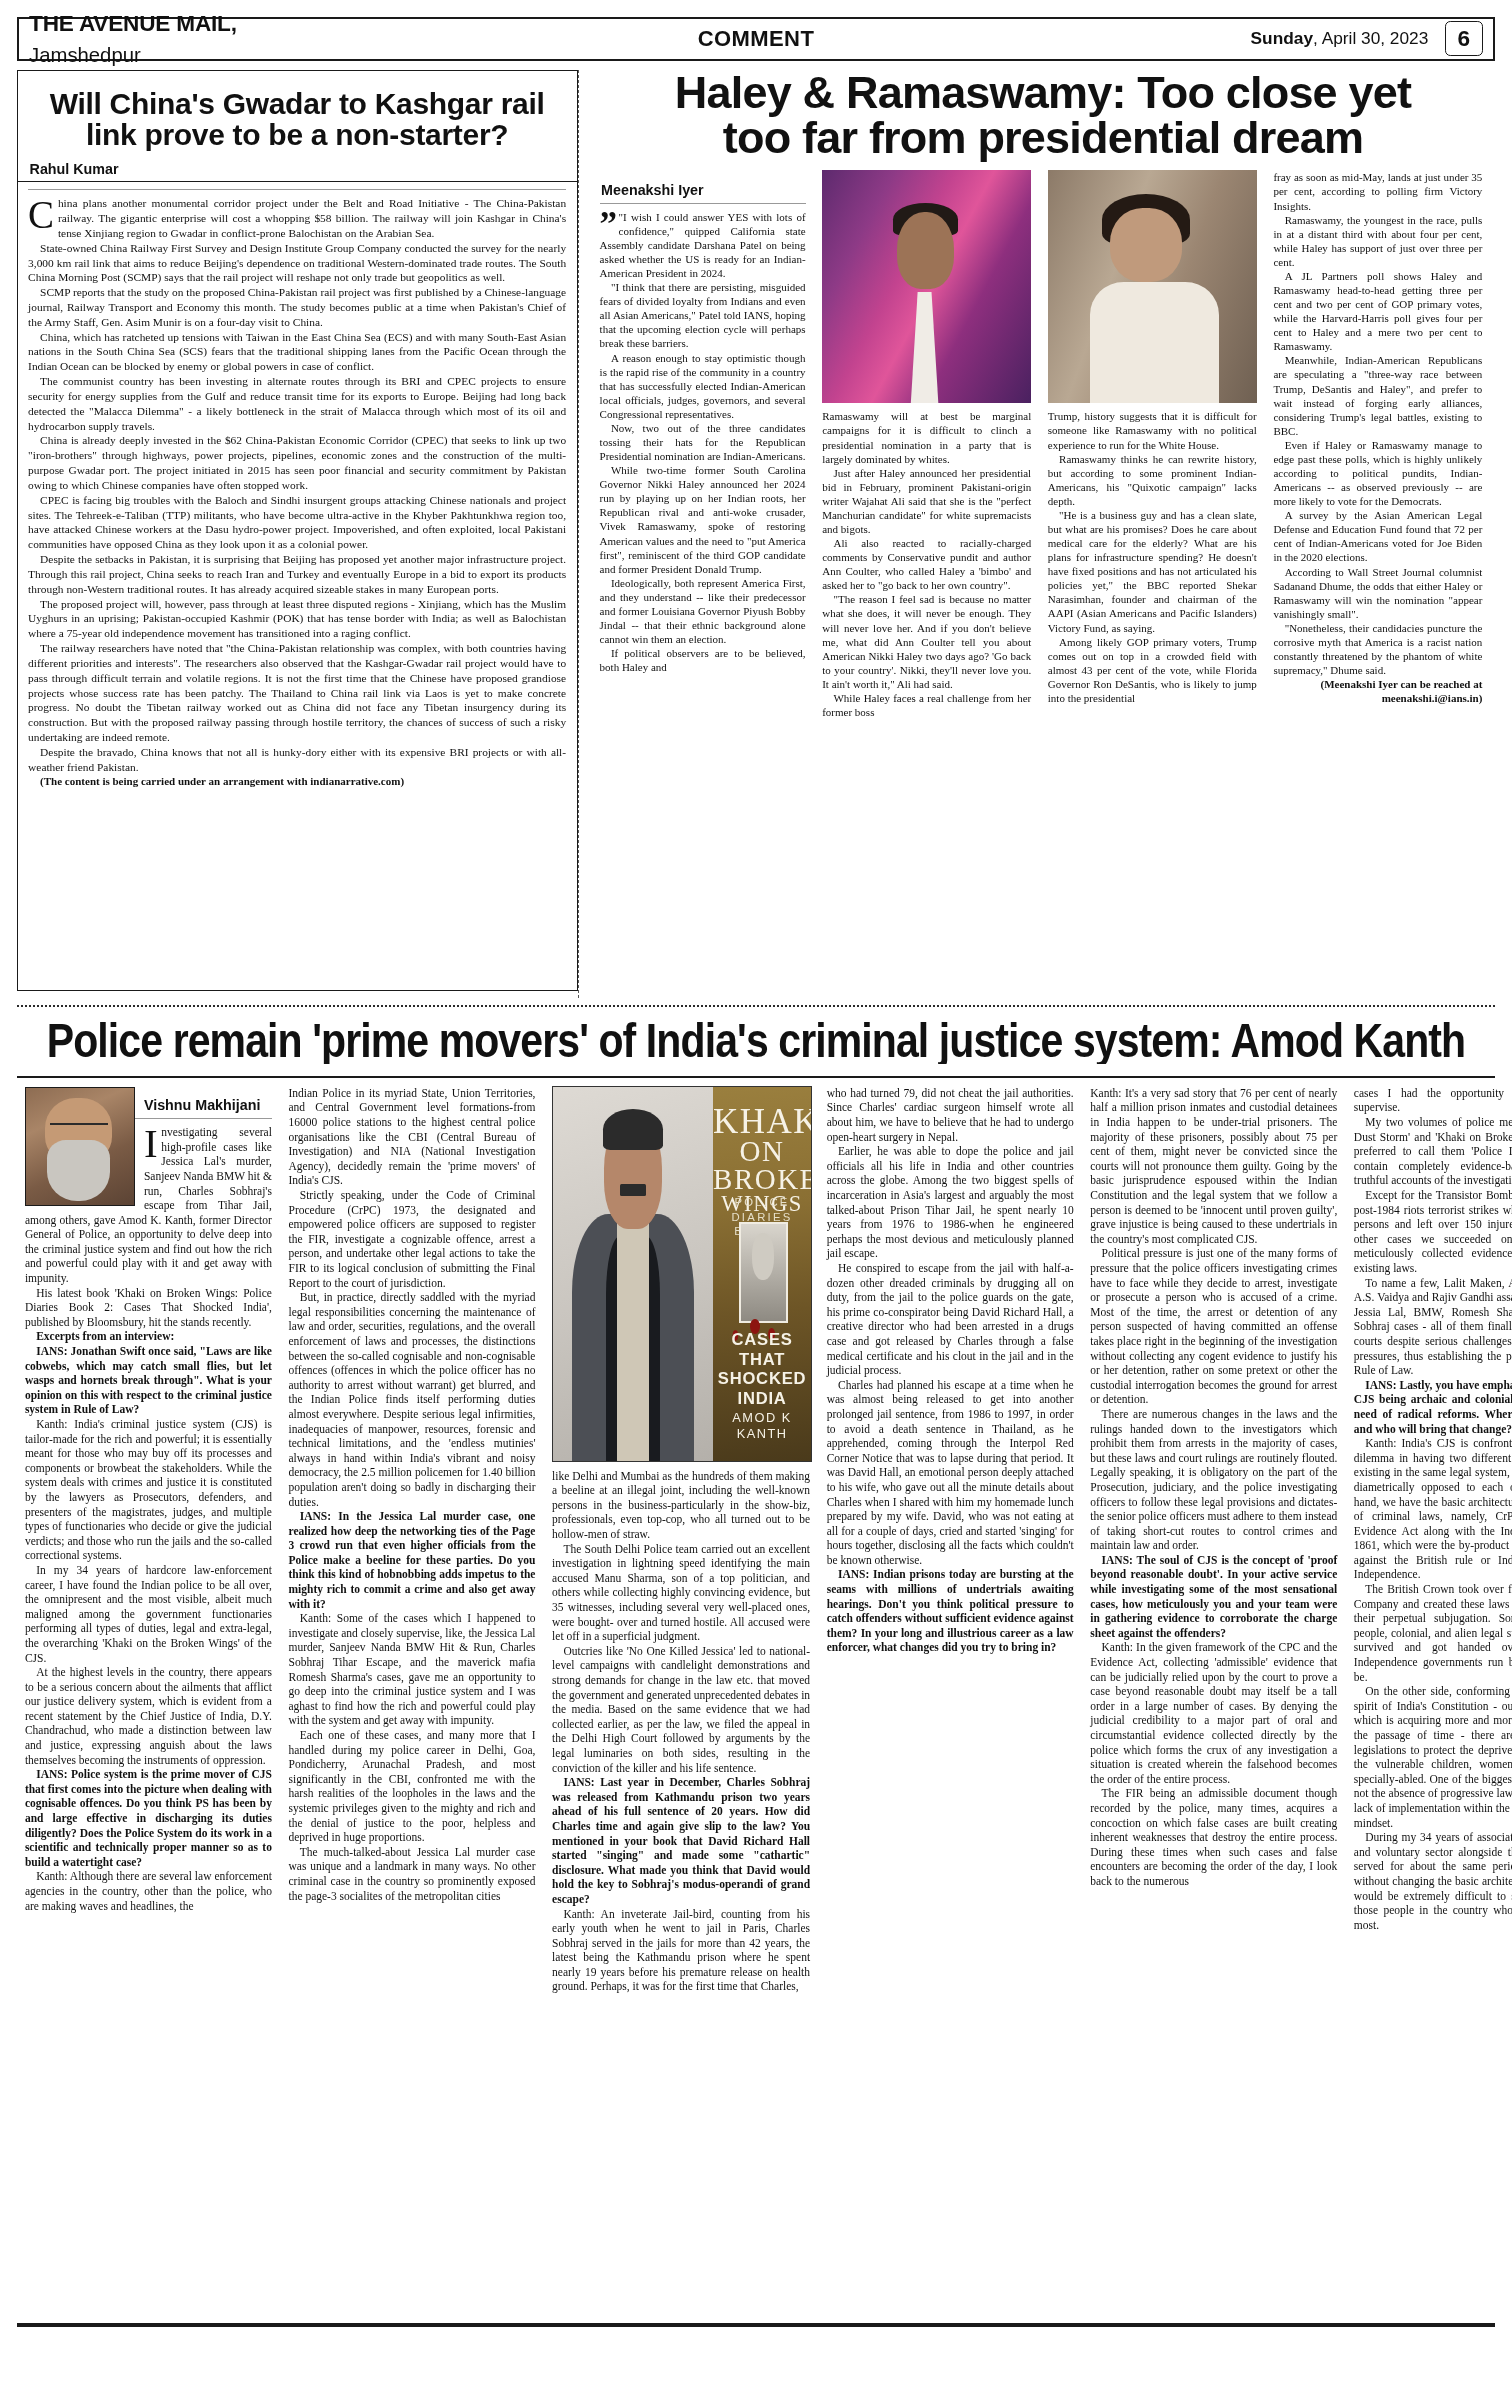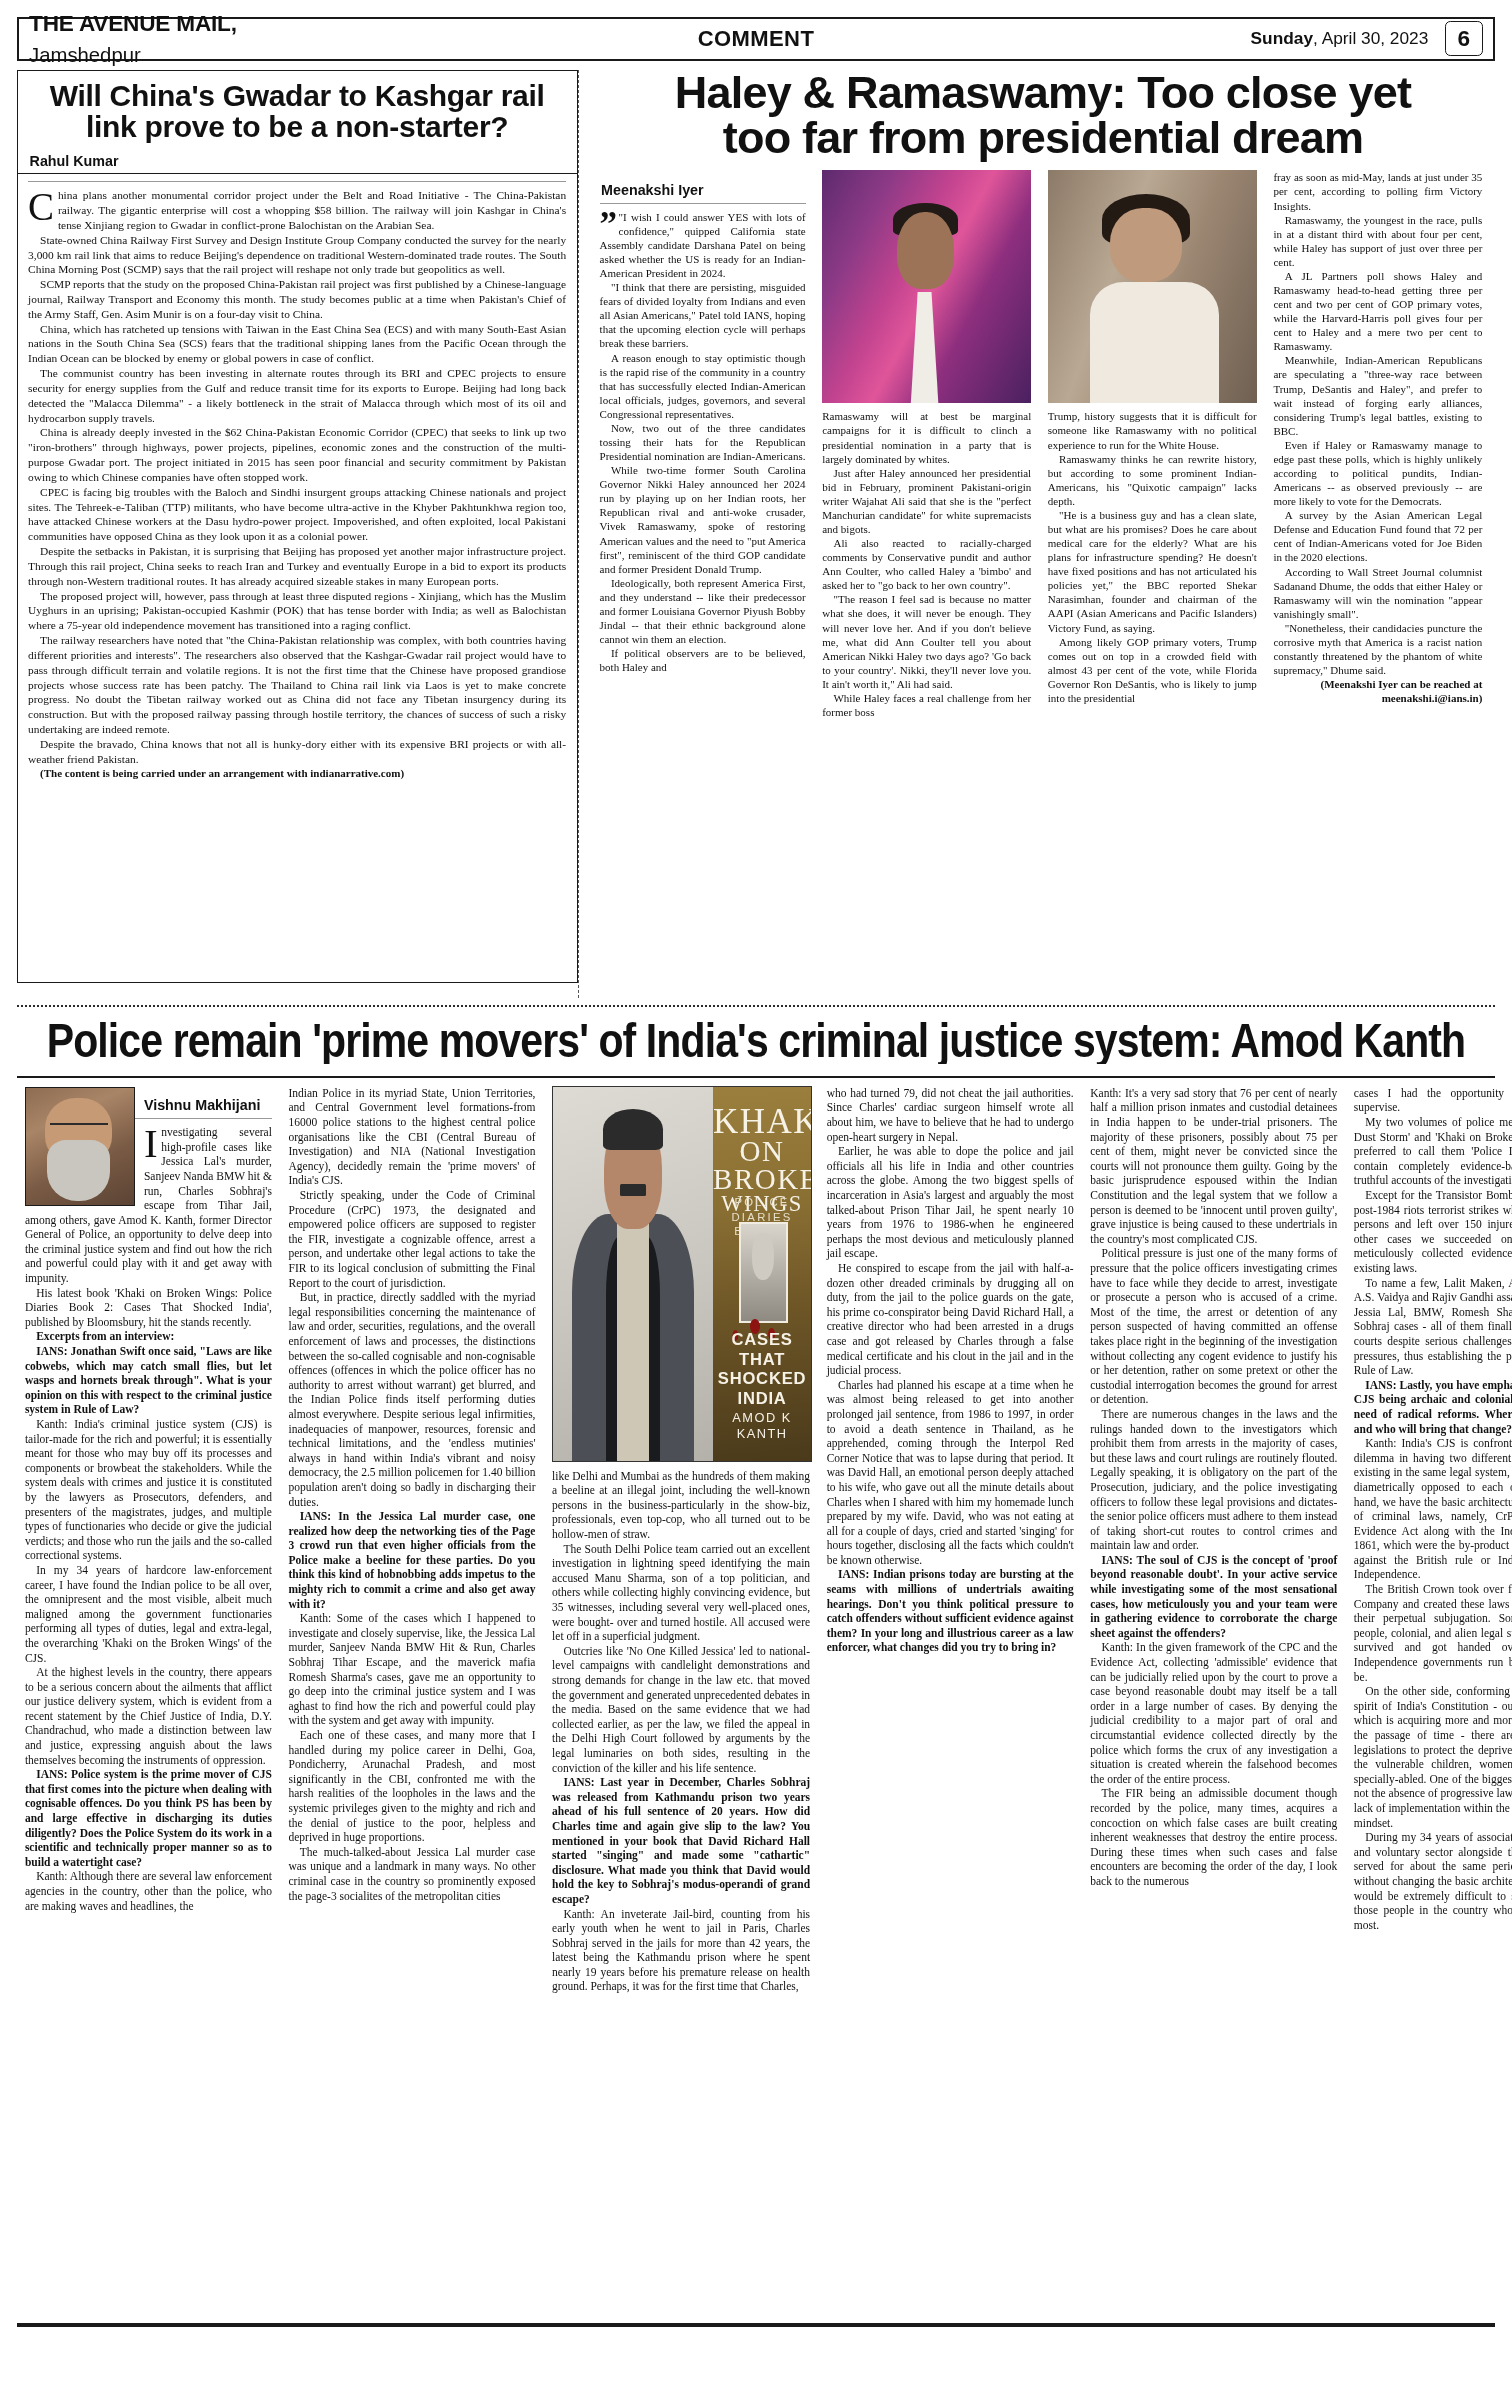--- a/index.html
+++ b/index.html
@@ -66,21 +66,21 @@
   .top-block{display:flex;margin-top:9px;height:928px;}
   .left-col{width:561px;flex:0 0 561px;}
   .center-col{flex:1 1 auto;padding-left:12px;}
 
   .boxed-headline{
     border:1.5px solid #1a1a1a;
     padding:9px 10.5px 0 10.5px;
     box-sizing:border-box;
   }
   .boxed-headline h1{
-    margin:0;
+    margin:8px;
     font-family:"Liberation Sans", sans-serif;
     font-weight:bold;
     font-size:30px;line-height:1.05;
     text-align:center;
     letter-spacing:-0.3px;
   }
   .byline{
     font-family:"Liberation Sans", sans-serif;
     font-weight:bold;font-size:14.3px;
     margin:10.5px 0 3.8px 1.5px;

